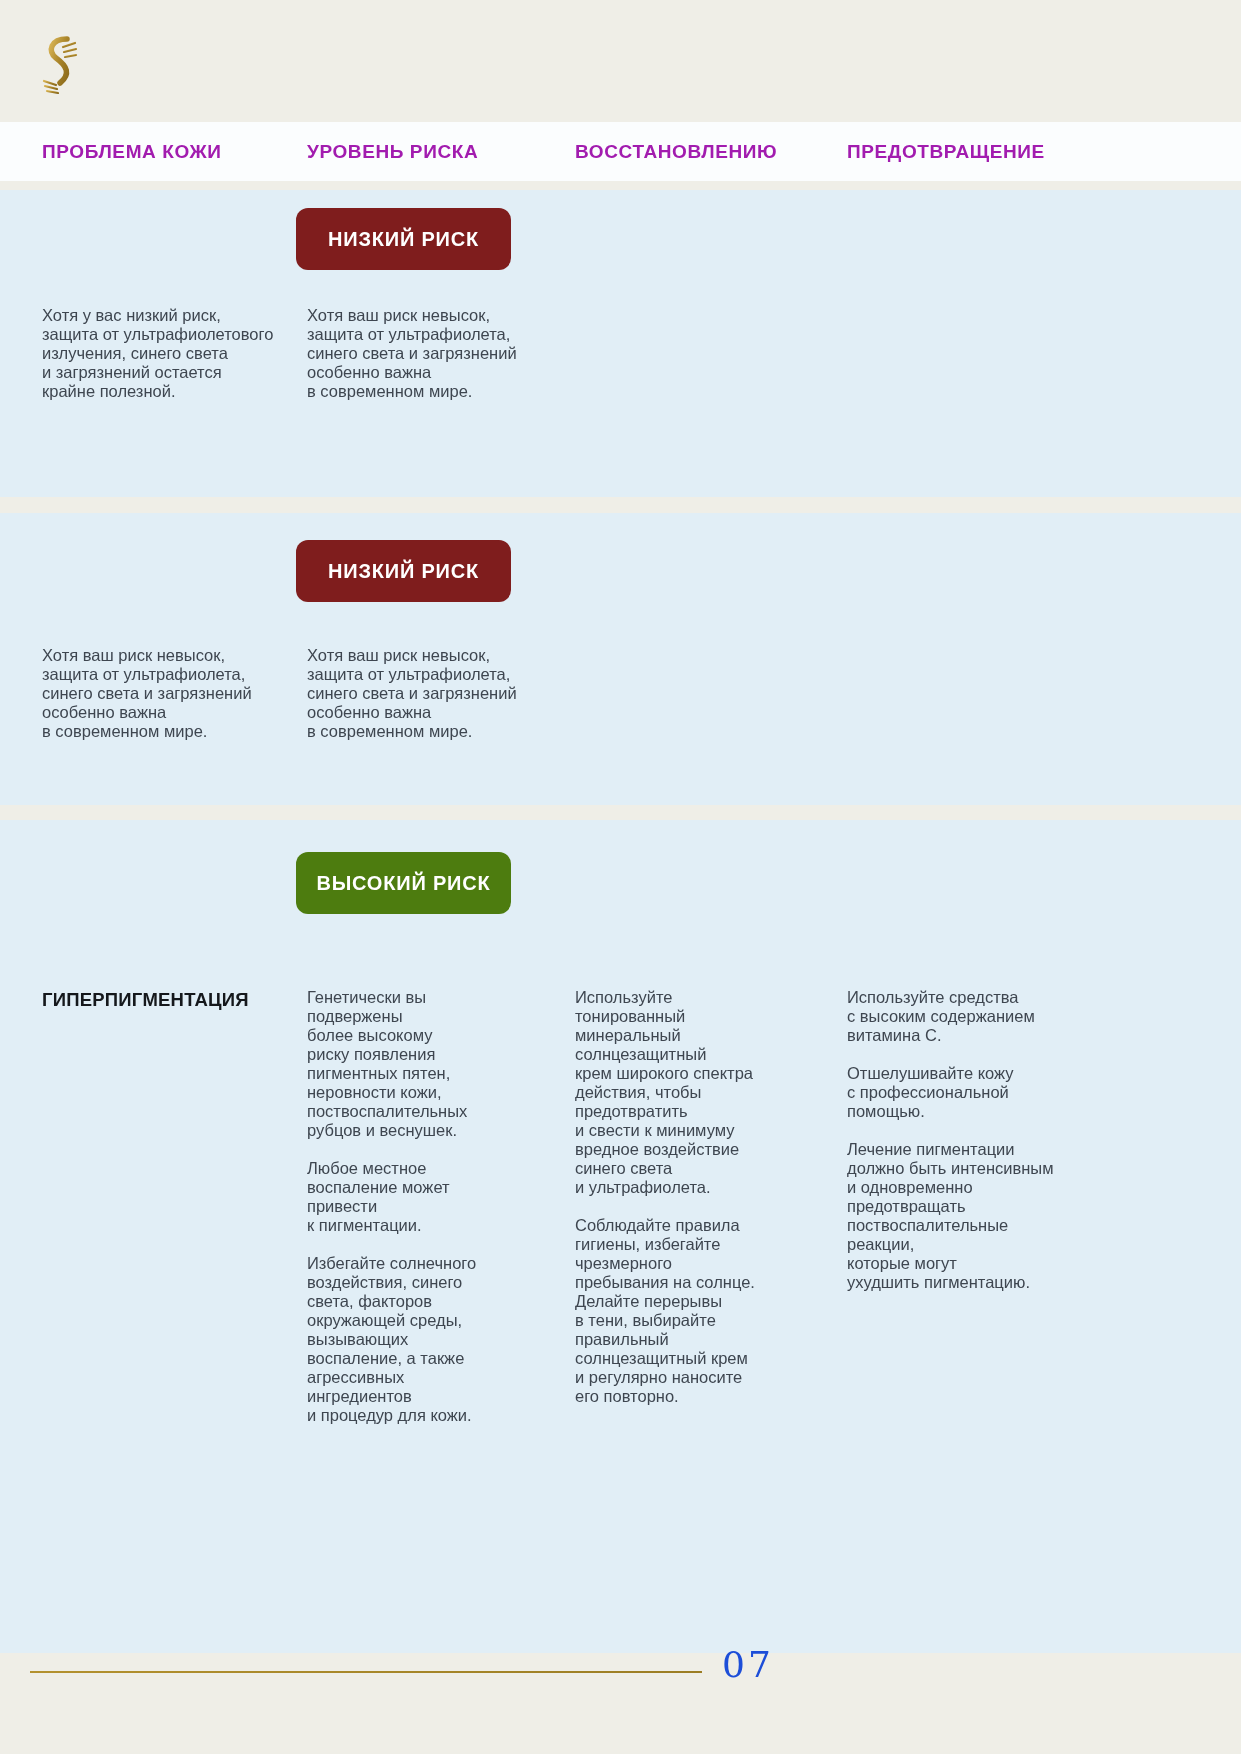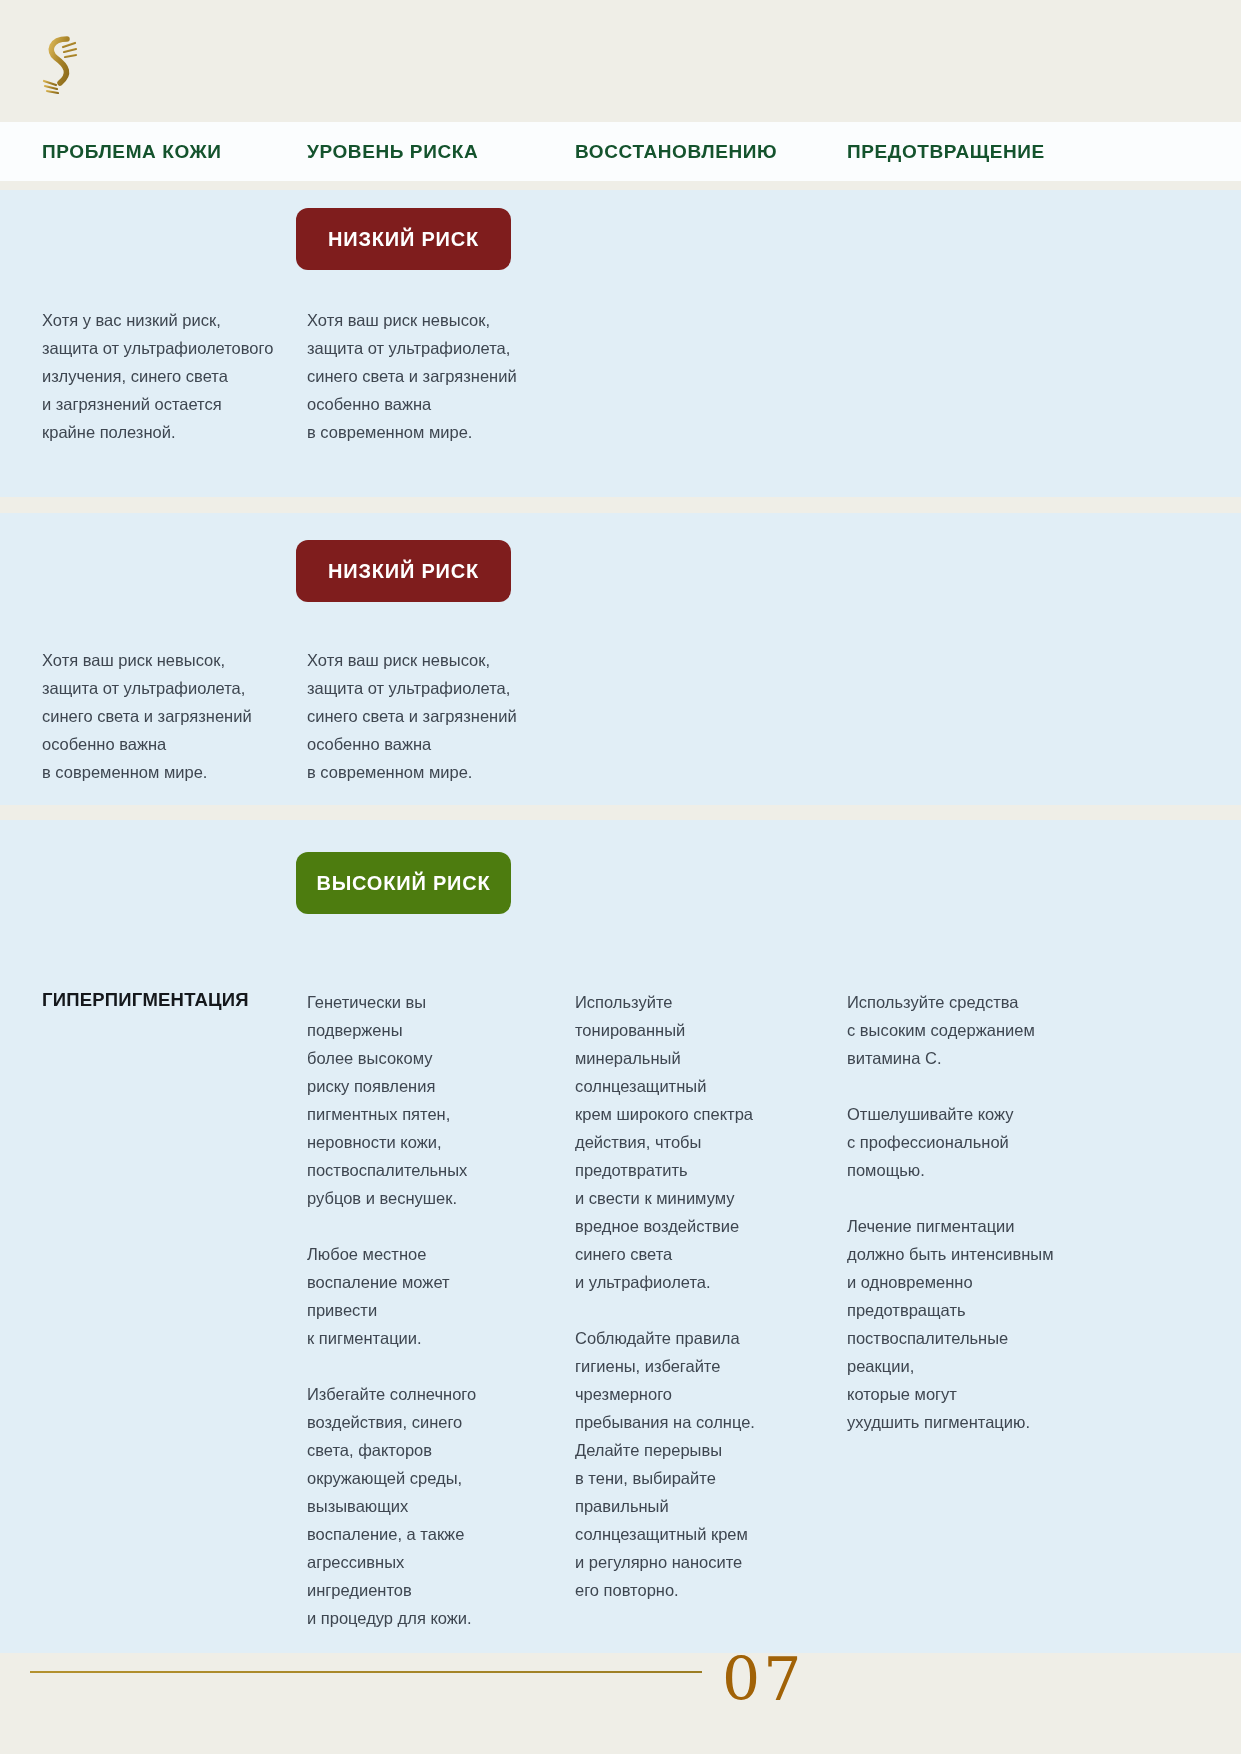--- a/index.html
+++ b/index.html
@@ -20,21 +20,21 @@
   .header-band {
     height: 59px;
     background: #FBFDFE;
     align-items: center;
     margin-bottom: 9px;
   }
   .hcol {
     font-weight: bold;
     font-size: 19px;
     letter-spacing: 0.6px;
-    color: #14532d;
+    color: #a21caf;
   }
   .card { background: #E1EEF6; width: 100%; }
   .s1 { padding-top: 18px; min-height: 307px; margin-bottom: 16px; }
   .s2 { padding-top: 27px; min-height: 292px; margin-bottom: 15px; }
   .s3 { padding-top: 32px; min-height: 833px; }
   .badge {
     grid-column: 2;
     width: 215px;
     height: 62px;
     border-radius: 12px;
@@ -55,43 +55,43 @@
   .problem {
     font-weight: bold;
     font-size: 18.5px;
     line-height: 24px;
     letter-spacing: 0.2px;
     color: #15181C;
     white-space: pre-line;
   }
   .body-text {
     font-size: 16.5px;
-    line-height: 28px;
+    line-height: 19px;
     color: #3E4650;
     white-space: pre-line;
     padding-right: 10px;
   }
   .footer { position: relative; height: 101px; }
   .gold-line {
     position: absolute;
     left: 30px;
     top: 18px;
     width: 672px;
     height: 2px;
     background: linear-gradient(90deg, #B3912F, #9B7D24);
   }
   .page-number {
     position: absolute;
     left: 722px;
     top: -9px;
     font-family: "DejaVu Serif", serif;
-    font-size: 60px;
+    font-size: 36px;
     font-weight: 400;
     letter-spacing: 3px;
-    color: #a16207;
+    color: #1d4ed8;
   }
 </style>
 </head>
 <body>
 
 <div class="page">
 
   <div class="top-bar">
     <svg width="48" height="66" viewBox="0 0 48 66" aria-hidden="true">
       <defs>

